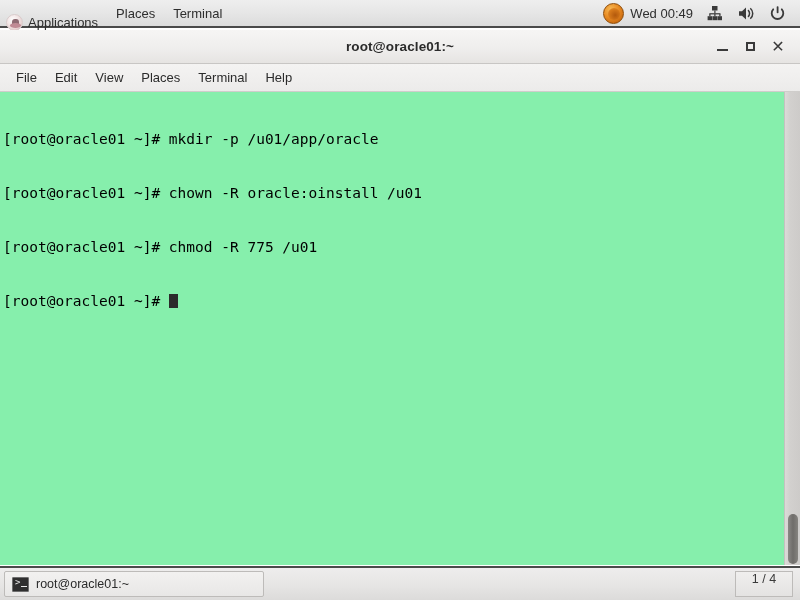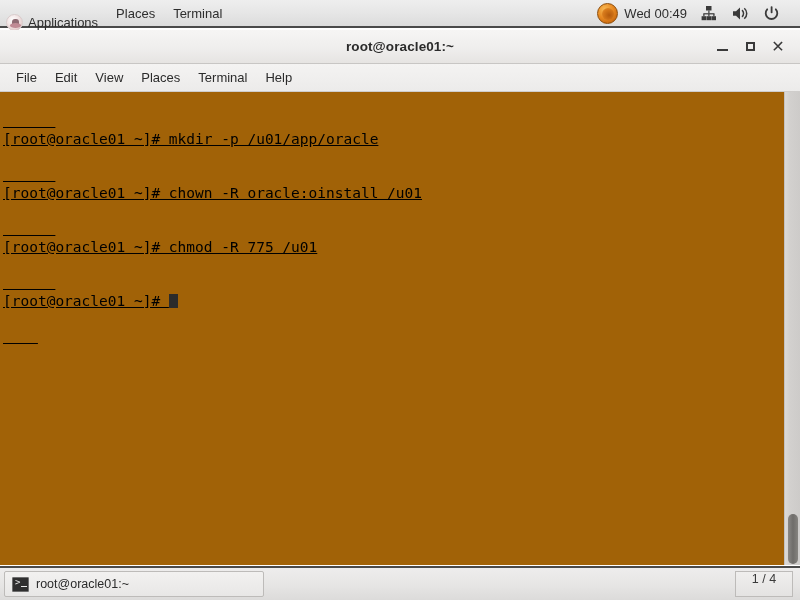--- a/index.html
+++ b/index.html
@@ -15,21 +15,21 @@
     position: absolute; left: 0; top: 0;
     width: 800px; height: 28px;
     background: linear-gradient(to bottom, #eeeeee 0%, #e6e6e6 50%, #dcdcdc 100%);
     border-bottom: 2px solid #4a4a4a;
     display: flex; align-items: center;
     font-size: 13px; color: #2e2e2e;
   }
   #top-panel-left { display: flex; align-items: center; height: 100%; }
   #top-panel-right {
     margin-left: auto; display: flex; align-items: center;
-    height: 100%; padding-right: 13px;
+    height: 100%; padding-right: 7px;
   }
   .panel-item {
     display: flex; align-items: center; gap: 5px;
     height: 100%; padding: 0 9px;
     white-space: nowrap;
   }
   .panel-item.first { padding-left: 6px; margin-top: 18px; }
 
   .fedora-logo {
     width: 17px; height: 17px; border-radius: 50%;
@@ -105,24 +105,23 @@
     border-bottom: 1px solid #cfcdcb;
     display: flex; align-items: center;
     padding-left: 7px;
     font-size: 13px; color: #2b2b2b;
   }
   .menu-item { padding: 3px 9px; white-space: nowrap; }
 
   #terminal-body {
     flex: 1 1 auto;
     display: flex;
-    background: #a16207;
+    background: #86efac;
     position: relative;
     overflow: hidden;
-    text-decoration: underline;
   }
   #terminal-screen {
     flex: 1 1 auto;
     padding: 2px 0 0 3px;
     font-family: "DejaVu Sans Mono", "Liberation Mono", monospace;
     font-size: 14.5px;
     line-height: 18px;
     color: #000000;
     white-space: pre;
     overflow: hidden;

